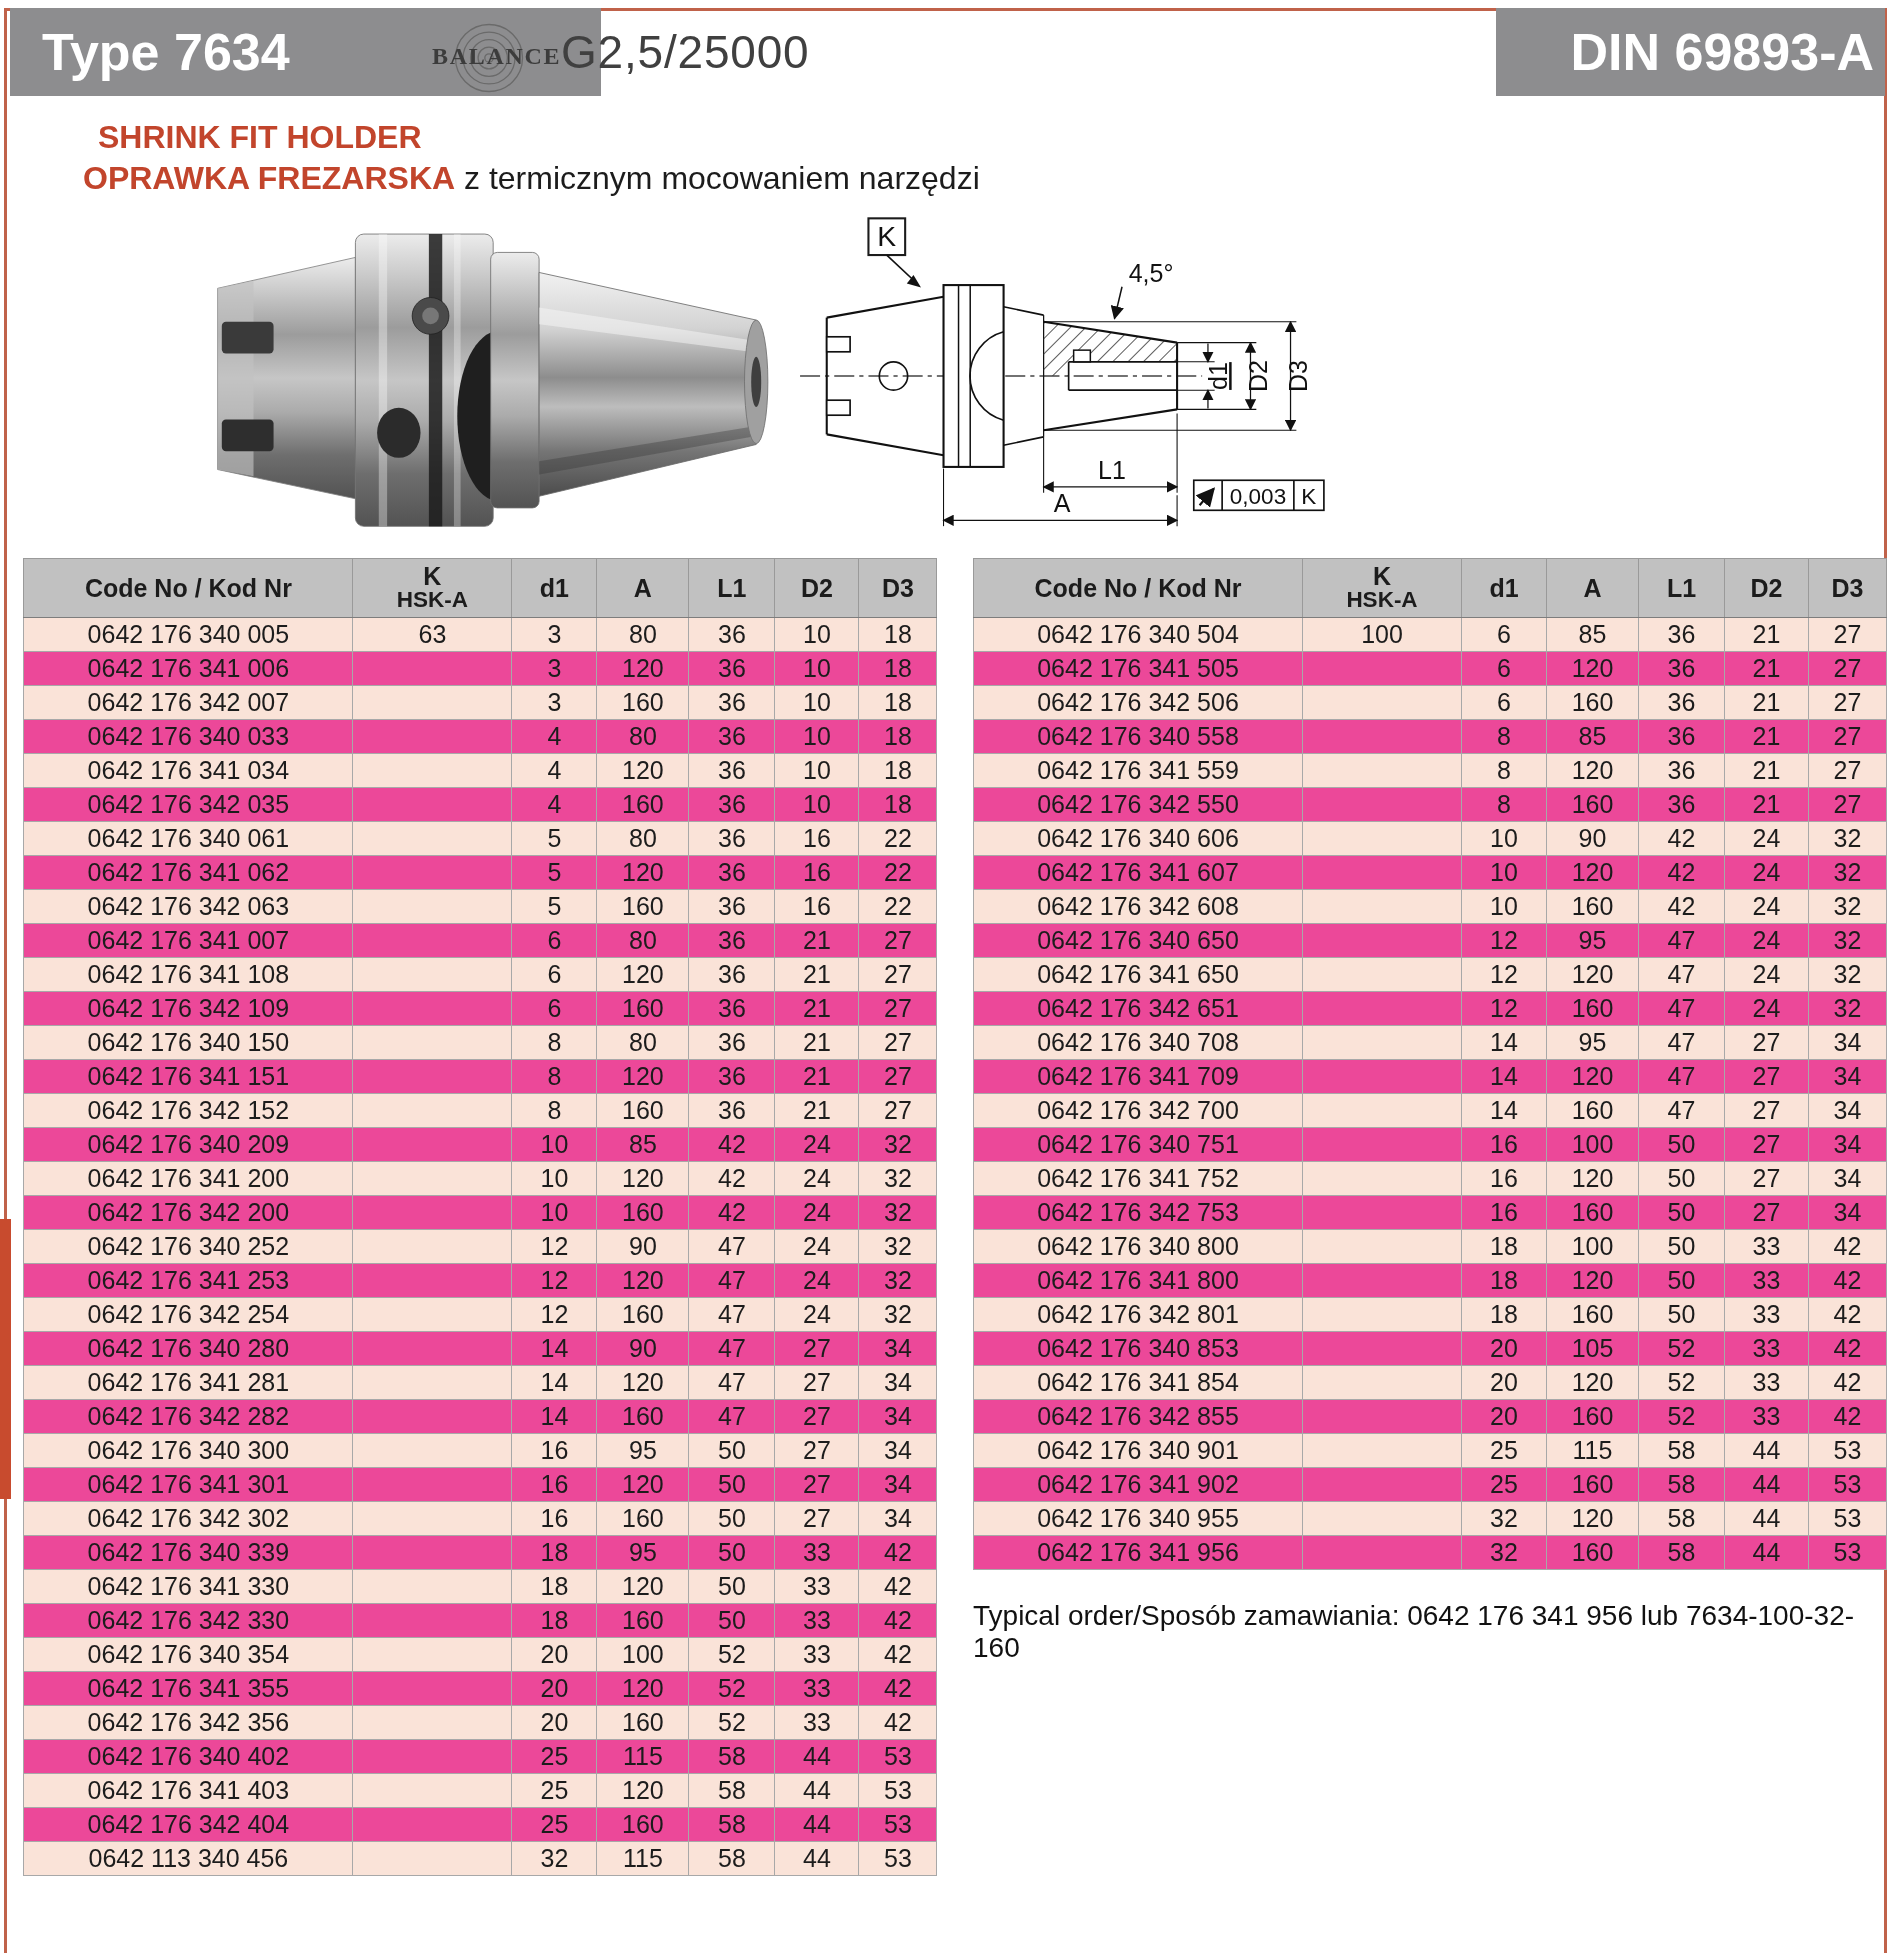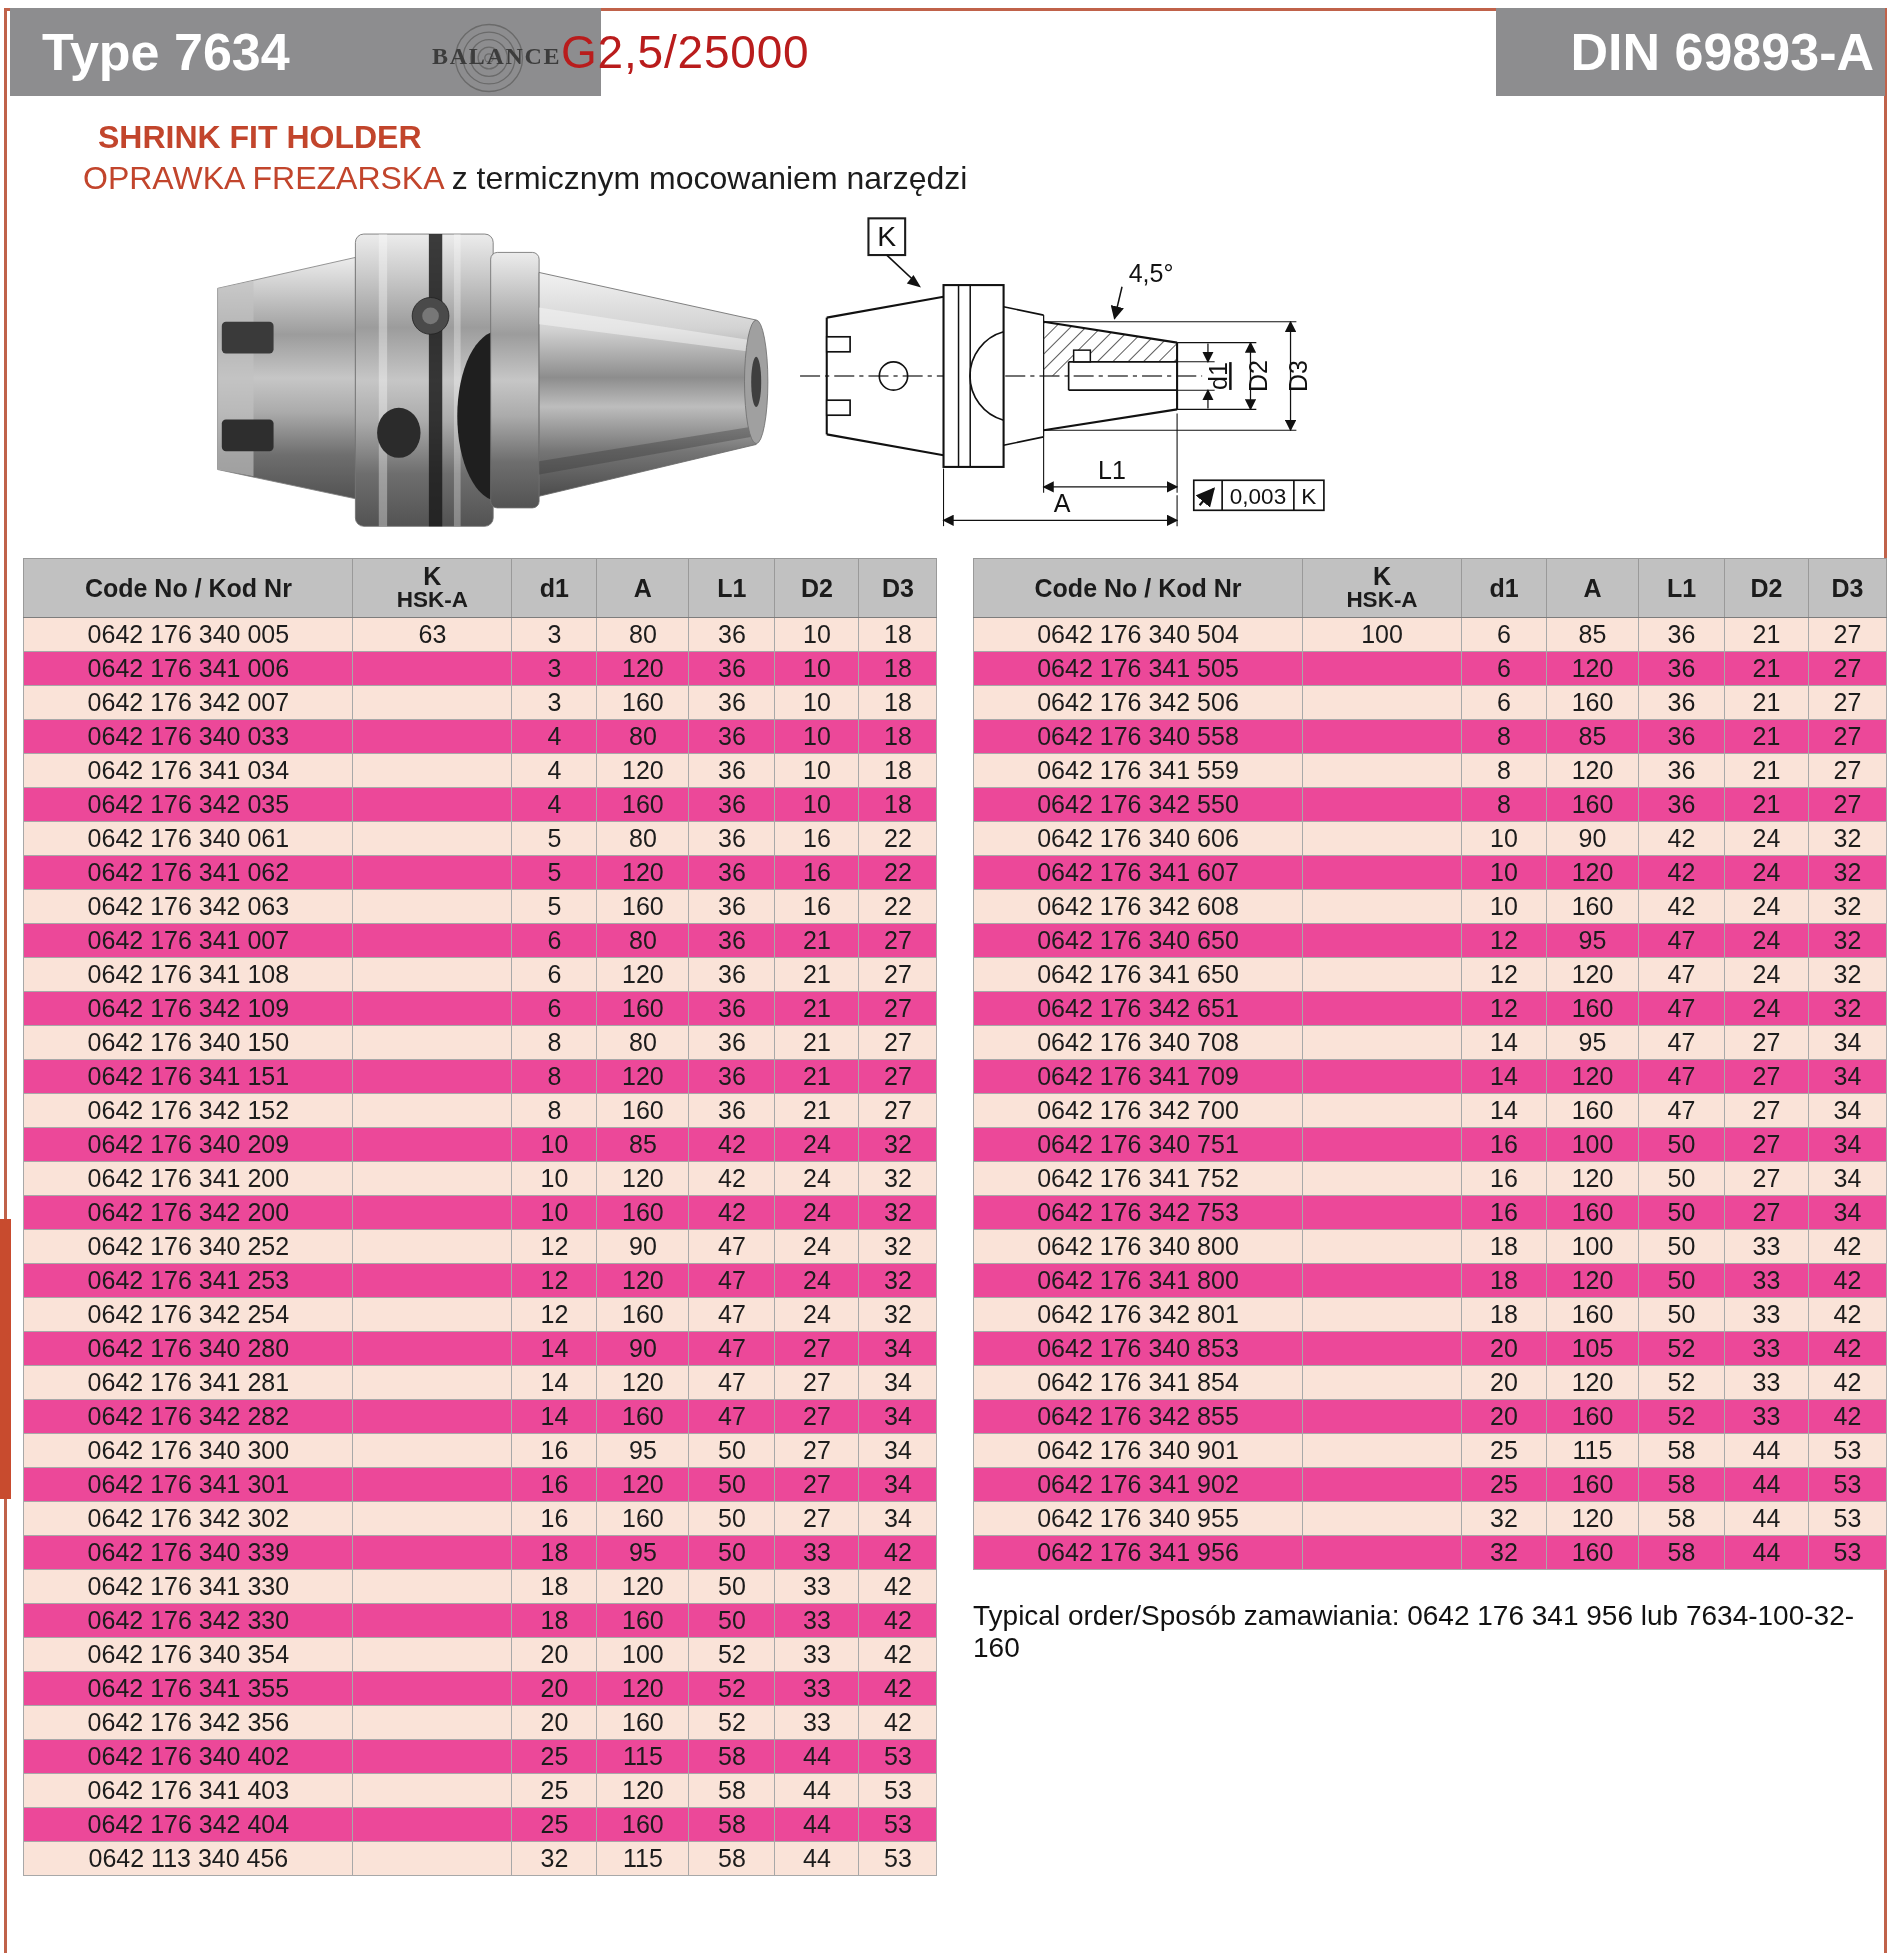--- a/index.html
+++ b/index.html
@@ -22,24 +22,24 @@
   .din-box{
     position:absolute;left:1496px;top:8.3px;width:389px;height:88px;background:#8d8d8f;
     color:#ffffff;font-size:52px;font-weight:bold;line-height:88px;text-align:right;
     padding-right:11px;box-sizing:border-box;
   }
   .balance-logo{position:absolute;left:453px;top:22px;width:72px;height:72px;}
   .balance-text{
     position:absolute;left:432px;top:43px;width:125px;font-family:"Liberation Serif",serif;
     font-weight:600;font-size:24px;letter-spacing:1.7px;color:#3c3c3c;
   }
-  .balance-value{position:absolute;left:561px;top:25px;font-size:46px;letter-spacing:0.8px;color:#b91c1c;}
+  .balance-value{position:absolute;left:561px;top:25px;font-size:46px;letter-spacing:0.8px;color:#404040;}
   .subtitle1{position:absolute;left:98px;top:119px;font-size:32px;font-weight:bold;color:#c2452c;}
   .subtitle2{position:absolute;left:83px;top:160px;font-size:32px;}
-  .subtitle2 .red{font-weight:normal;color:#c2452c;margin-top:16px;}
+  .subtitle2 .red{font-weight:bold;color:#c2452c;margin-top:16px;}
   
   .photo{position:absolute;left:180px;top:209px;width:618px;height:334px;}
   .drawing{position:absolute;left:793px;top:205px;width:593px;height:342px;}
   
   table.spec{
     position:absolute;border-collapse:collapse;table-layout:fixed;width:913px;
     font-size:25px;background:#ec4899;border:1.7px solid #8f8f8f;
   }
   table.spec.left{left:23.4px;top:558px;}
   table.spec.right{left:973px;top:558px;}

